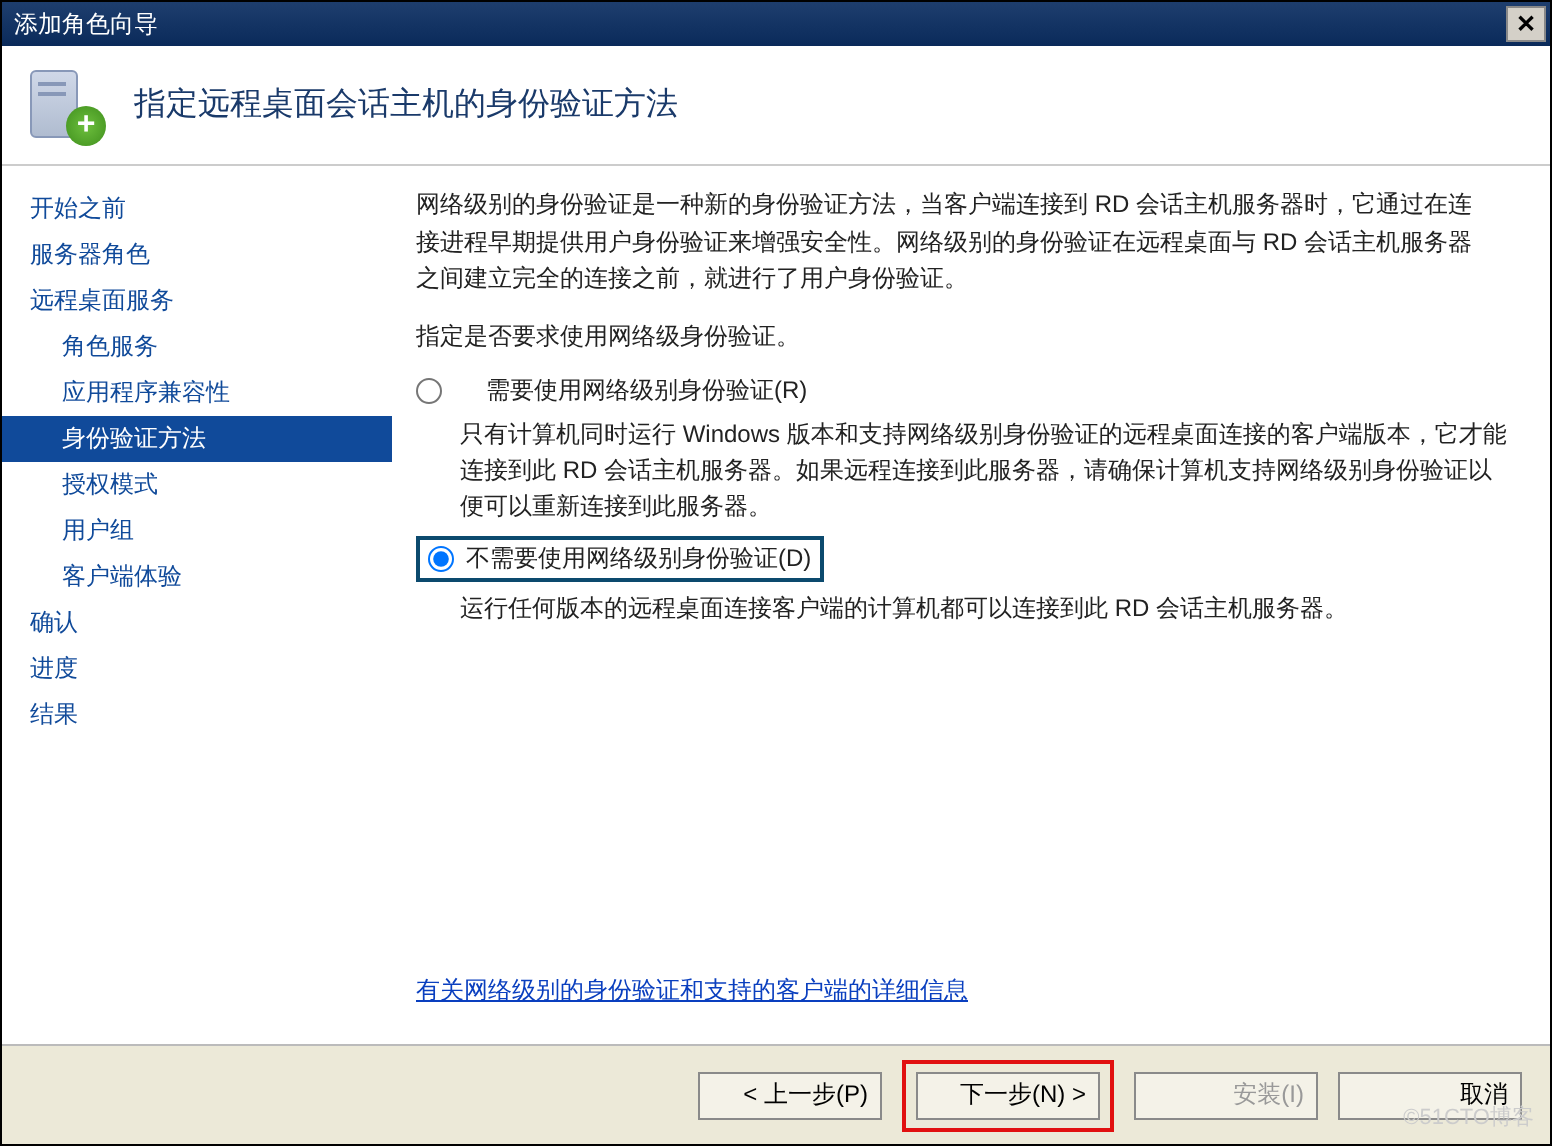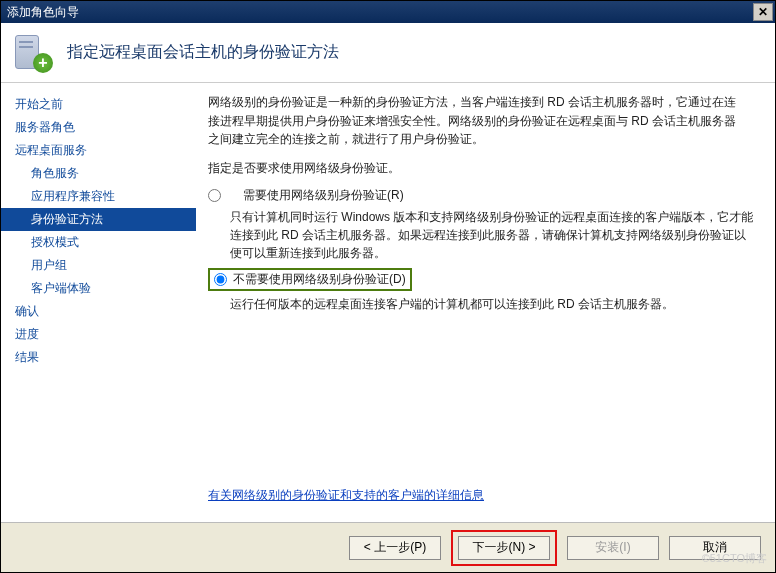--- a/index.html
+++ b/index.html
@@ -138,21 +138,21 @@
     gap: 8px;
     padding-left: 22px;
   }
   .warn-icon {
     width: 18px;
     height: 18px;
     flex: 0 0 18px;
   }
   .warn-icon svg { width: 18px; height: 18px; }
   .redbox {
-    border: 2px solid #4d7c0f;
+    border: 2px solid #0c4a6e;
     padding: 1px 4px;
     display: inline-flex;
     align-items: center;
     gap: 6px;
   }
   .link-row {
     position: absolute;
     bottom: 18px;
     left: 12px;
   }
@@ -173,20 +173,21 @@
     gap: 10px;
   }
   .footer button {
     height: 24px;
     min-width: 92px;
     font-family: inherit;
     font-size: 12px;
     background: #f4f2e8;
     border: 1px solid #8a8a8a;
     cursor: pointer;
+    text-align: right;
   }
   .footer button:disabled {
     color: #999;
     cursor: default;
   }
   .footer .next-wrap {
     border: 2px solid #e11010;
     padding: 4px 5px;
     display: inline-flex;
   }

